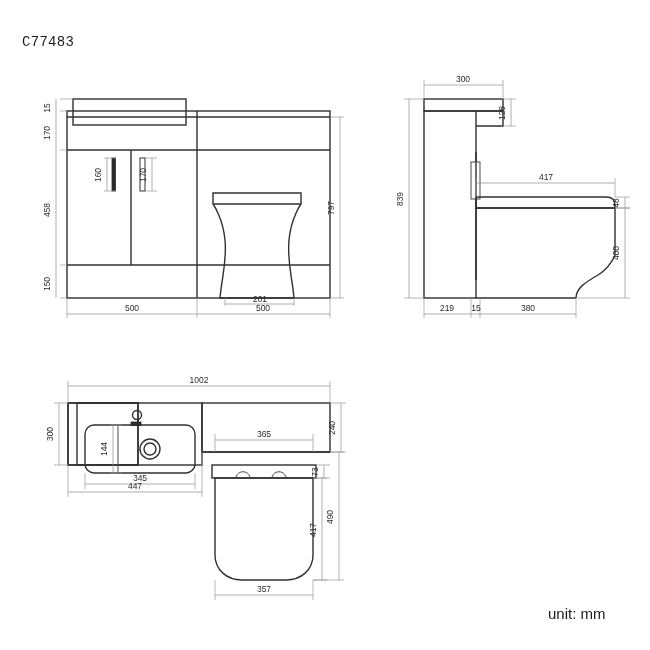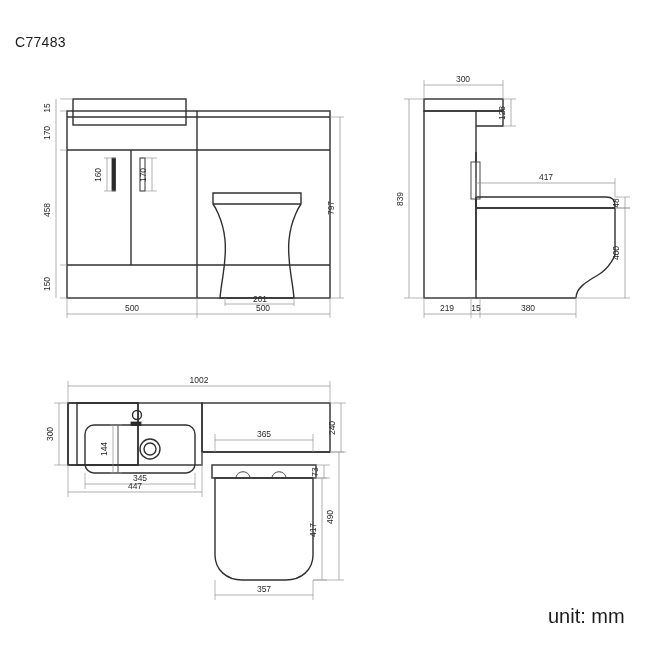--- a/index.html
+++ b/index.html
@@ -5,26 +5,26 @@
   html,body{margin:0;padding:0;background:#ffffff;}
   body{
     width:650px;height:650px;
     font-family:"Liberation Sans", sans-serif;
     color:#1c1c1c;
     position:relative;
     overflow:hidden;
   }
   #drawing{position:absolute;left:0;top:0;width:650px;height:650px;}
   .title-text{
-    position:absolute;left:15px;top:34px;
-    font-size:14px;letter-spacing:0.3px;color:#1c1c1c;
+    position:absolute;left:22px;top:34px;
+    font-size:14px;letter-spacing:0.3px;color:#1c1c1c;font-family:Liberation Mono, monospace;
   }
   .unit-text{
     position:absolute;left:548px;top:605px;
-    font-size:20px;color:#1c1c1c;
+    font-size:15px;color:#1c1c1c;
   }
   text{font-family:"Liberation Sans", sans-serif;fill:#2b2b2b;}
   .dimtxt{font-size:8.5px;}
   .obj{fill:none;stroke:#303030;stroke-width:1.4;}
   .obj-thin{fill:none;stroke:#4a4a4a;stroke-width:1;}
   .dim{stroke:#8d8d8d;stroke-width:0.7;fill:none;}
   .ext{stroke:#9a9a9a;stroke-width:0.7;fill:none;}
   .handle-fill{fill:#2b2b2b;stroke:#2b2b2b;stroke-width:0.8;}
   .handle-open{fill:#ffffff;stroke:#303030;stroke-width:1;}
 </style>

